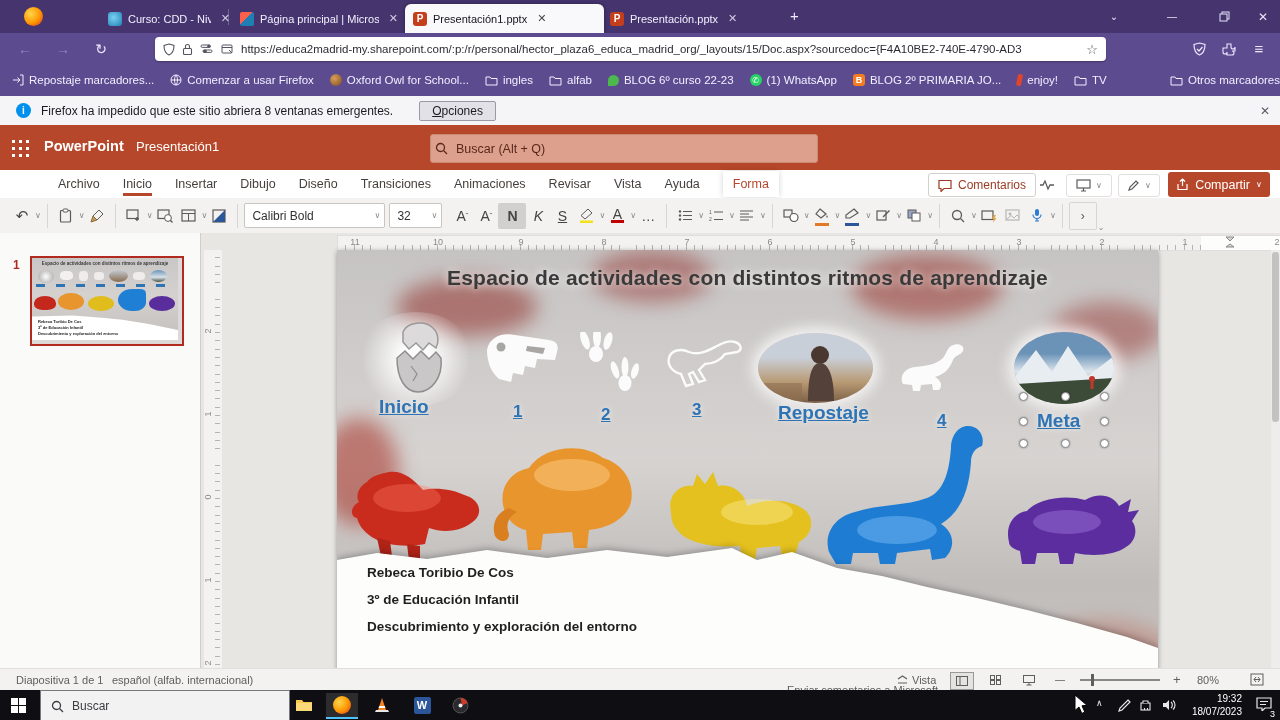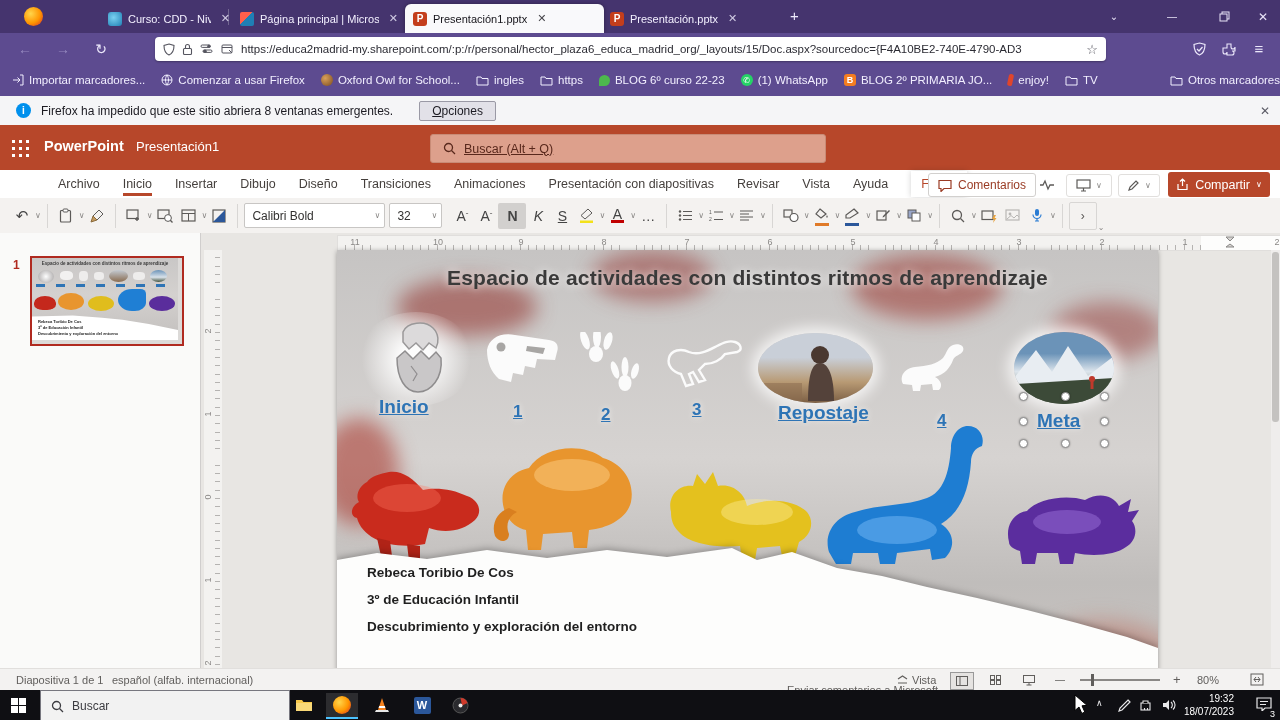--- a/index.html
+++ b/index.html
@@ -29,21 +29,21 @@
   .opciones{margin-left:26px;background:#e2e1e8;border:1px solid #9a99a5;border-radius:2px;padding:2px 12px;font-size:12px;color:#1c1b22;}
   .opciones::first-letter{text-decoration:underline;}
 
   
   .ppthead{left:0;top:125px;width:1280px;height:45px;background:#b7472a;color:#fff;}
   .waffle{position:absolute;left:10px;top:13px;width:19px;height:19px;
     background-image:radial-gradient(circle,#fff 1.6px,transparent 1.8px);
     background-size:7px 7px;background-position:0 0;}
   .appname{position:absolute;left:44px;top:13px;font-size:14.5px;font-weight:bold;}
   .docname{position:absolute;left:136px;top:14px;font-size:13px;}
-  .searchpill{position:absolute;left:430px;top:9px;width:382px;height:27px;background:#dda08c;border:1px solid #c98b76;border-radius:3px;display:flex;align-items:center;padding-left:12px;gap:8px;color:#59281c;font-size:12.5px;text-decoration:underline;}
+  .searchpill{position:absolute;left:430px;top:9px;width:382px;height:27px;background:#dda08c;border:1px solid #c98b76;border-radius:3px;display:flex;align-items:center;padding-left:4px;gap:8px;color:#59281c;font-size:12.5px;}
   .avatar{position:absolute;left:1246px;top:131px;width:28px;height:28px;border:1.5px solid #eec0b0;border-radius:50%;color:#fff;font-size:11px;display:flex;align-items:center;justify-content:center;background:#a23d25;}
 
   
   .menubar{left:0;top:170px;width:1280px;height:28px;background:#fff;border-bottom:1px solid #e6e4e2;display:flex;align-items:center;padding-left:58px;gap:23px;font-size:12.5px;color:#443f3c;}
   .mi{white-space:nowrap;padding:5px 0;}
   .mi.sel{border-bottom:3px solid #b7472a;padding-bottom:2px;}
   .mi.ctx{color:#b7472a;background:#fff;box-shadow:0 0 6px rgba(0,0,0,.18);padding:6px 10px;}
   .cbtn{position:absolute;left:928px;top:173px;height:22px;border:1px solid #d2d0ce;border-radius:3px;display:flex;align-items:center;gap:6px;padding:0 9px;font-size:12px;color:#9a3b24;background:#fff;}
   .mico{position:absolute;top:174px;height:21px;display:flex;align-items:center;justify-content:center;color:#5c5a58;}
   .share{position:absolute;left:1168px;top:172px;width:102px;height:25px;background:#b7472a;border-radius:3px;color:#fff;display:flex;align-items:center;justify-content:center;gap:6px;font-size:12.5px;}
@@ -89,21 +89,21 @@
   
   .status{left:0;top:668px;width:1280px;height:22px;background:#f3f2f1;border-top:1px solid #e1dfdd;font-size:11px;color:#605e5c;}
   .viewbox{position:absolute;top:3px;width:22px;height:16px;display:flex;align-items:center;justify-content:center;}
   .viewbox.sel{border:1px solid #999;background:#e5e3e1;}
 
   
   .taskbar{left:0;top:690px;width:1280px;height:30px;background:#0f0f13;color:#fff;}
   .tsearch{position:absolute;left:40px;top:0px;width:238px;height:30px;background:#f2f2f2;border:1px solid #77777f;display:flex;align-items:center;gap:8px;padding-left:10px;font-size:12px;color:#3c3c41;}
   .tico{position:absolute;top:3px;width:32px;height:24px;display:flex;align-items:center;justify-content:center;}
   .trayico{position:absolute;top:8px;color:#e8e8ea;font-size:11px;}
-  .clock{position:absolute;right:46px;top:2px;text-align:right;font-size:10px;line-height:13px;color:#fff;}
+  .clock{position:absolute;right:38px;top:2px;text-align:right;font-size:10px;line-height:13px;color:#fff;}
 </style>
 </head>
 <body>
 
 <div id="screen">
 
   <div class="abs tabbar">
     <div class="abs" style="left:24px;top:7px;width:19px;height:19px;border-radius:50%;background:radial-gradient(circle at 35% 35%,#ffd54a,#ff9500 55%,#e2491f 85%);"></div>
     <div class="tab" style="left:100px;width:122px;">
       <span class="favicon" style="background:radial-gradient(circle at 40% 40%,#7ad0f0,#1f7fb5);"></span>
@@ -183,21 +183,21 @@
         </svg>
       </div>
     <div class="navbtn" style="left:1246px;font-size:15px;">≡</div>
   </div>
 
   <div class="abs bookbar">
     <div class="bm">
       <svg width="12" height="12" viewBox="0 0 12 12">
           <path d="M8,1 H11 V11 H8 M1,6 H8 M5.5,3.5 L8,6 L5.5,8.5" fill="none" stroke="#f2efff"></path>
         </svg>
-      <span>Importar marcadores...</span>
+      <span>Repostaje marcadores...</span>
       </div>
     <div class="bm">
       <svg width="12" height="12" viewBox="0 0 12 12">
           <circle cx="6" cy="6" r="5" fill="none" stroke="#f2efff"></circle>
           <path d="M1,6 H11 M6,1 C4,3.5 4,8.5 6,11 C8,8.5 8,3.5 6,1" fill="none" stroke="#f2efff"></path>
         </svg>
       <span>Comenzar a usar Firefox</span>
       </div>
     <div class="bm">
       <span style="width:12px;height:12px;border-radius:50%;background:radial-gradient(circle at 35% 35%,#d9a05a,#7a4a1f);display:inline-block;"></span>
@@ -206,21 +206,21 @@
     <div class="bm">
       <svg width="13" height="11" viewBox="0 0 13 11">
           <path d="M1,2 h4 l1,1.5 h6 v6.5 h-11 z" fill="none" stroke="#f2efff"></path>
         </svg>
       <span>ingles</span>
       </div>
     <div class="bm">
       <svg width="13" height="11" viewBox="0 0 13 11">
           <path d="M1,2 h4 l1,1.5 h6 v6.5 h-11 z" fill="none" stroke="#f2efff"></path>
         </svg>
-      <span>https</span>
+      <span>alfab</span>
       </div>
     <div class="bm">
       <span style="width:11px;height:11px;border-radius:50% 50% 50% 0;background:#4db84d;display:inline-block;"></span>
       <span>BLOG 6º curso 22-23</span>
       </div>
     <div class="bm">
       <span style="width:12px;height:12px;border-radius:50%;background:#25d366;display:inline-flex;align-items:center;justify-content:center;color:#fff;font-size:8px;">✆</span>
       <span>(1) WhatsApp</span>
       </div>
     <div class="bm">
@@ -273,21 +273,20 @@
   </div>
 
   <div class="abs menubar">
     <span class="mi">Archivo</span>
     <span class="mi sel">Inicio</span>
     <span class="mi">Insertar</span>
     <span class="mi">Dibujo</span>
     <span class="mi">Diseño</span>
     <span class="mi">Transiciones</span>
     <span class="mi">Animaciones</span>
-    <span class="mi">Presentación con diapositivas</span>
     <span class="mi">Revisar</span>
     <span class="mi">Vista</span>
     <span class="mi">Ayuda</span>
     <span class="mi ctx">Forma</span>
   </div>
   <div class="cbtn">
     <svg width="14" height="13" viewBox="0 0 14 13">
         <path d="M1,1.5 h12 v8 h-7 l-3,3 v-3 h-2 z" fill="none" stroke="#9a3b24" stroke-width="1.2"></path>
       </svg>
     <span>Comentarios</span>

